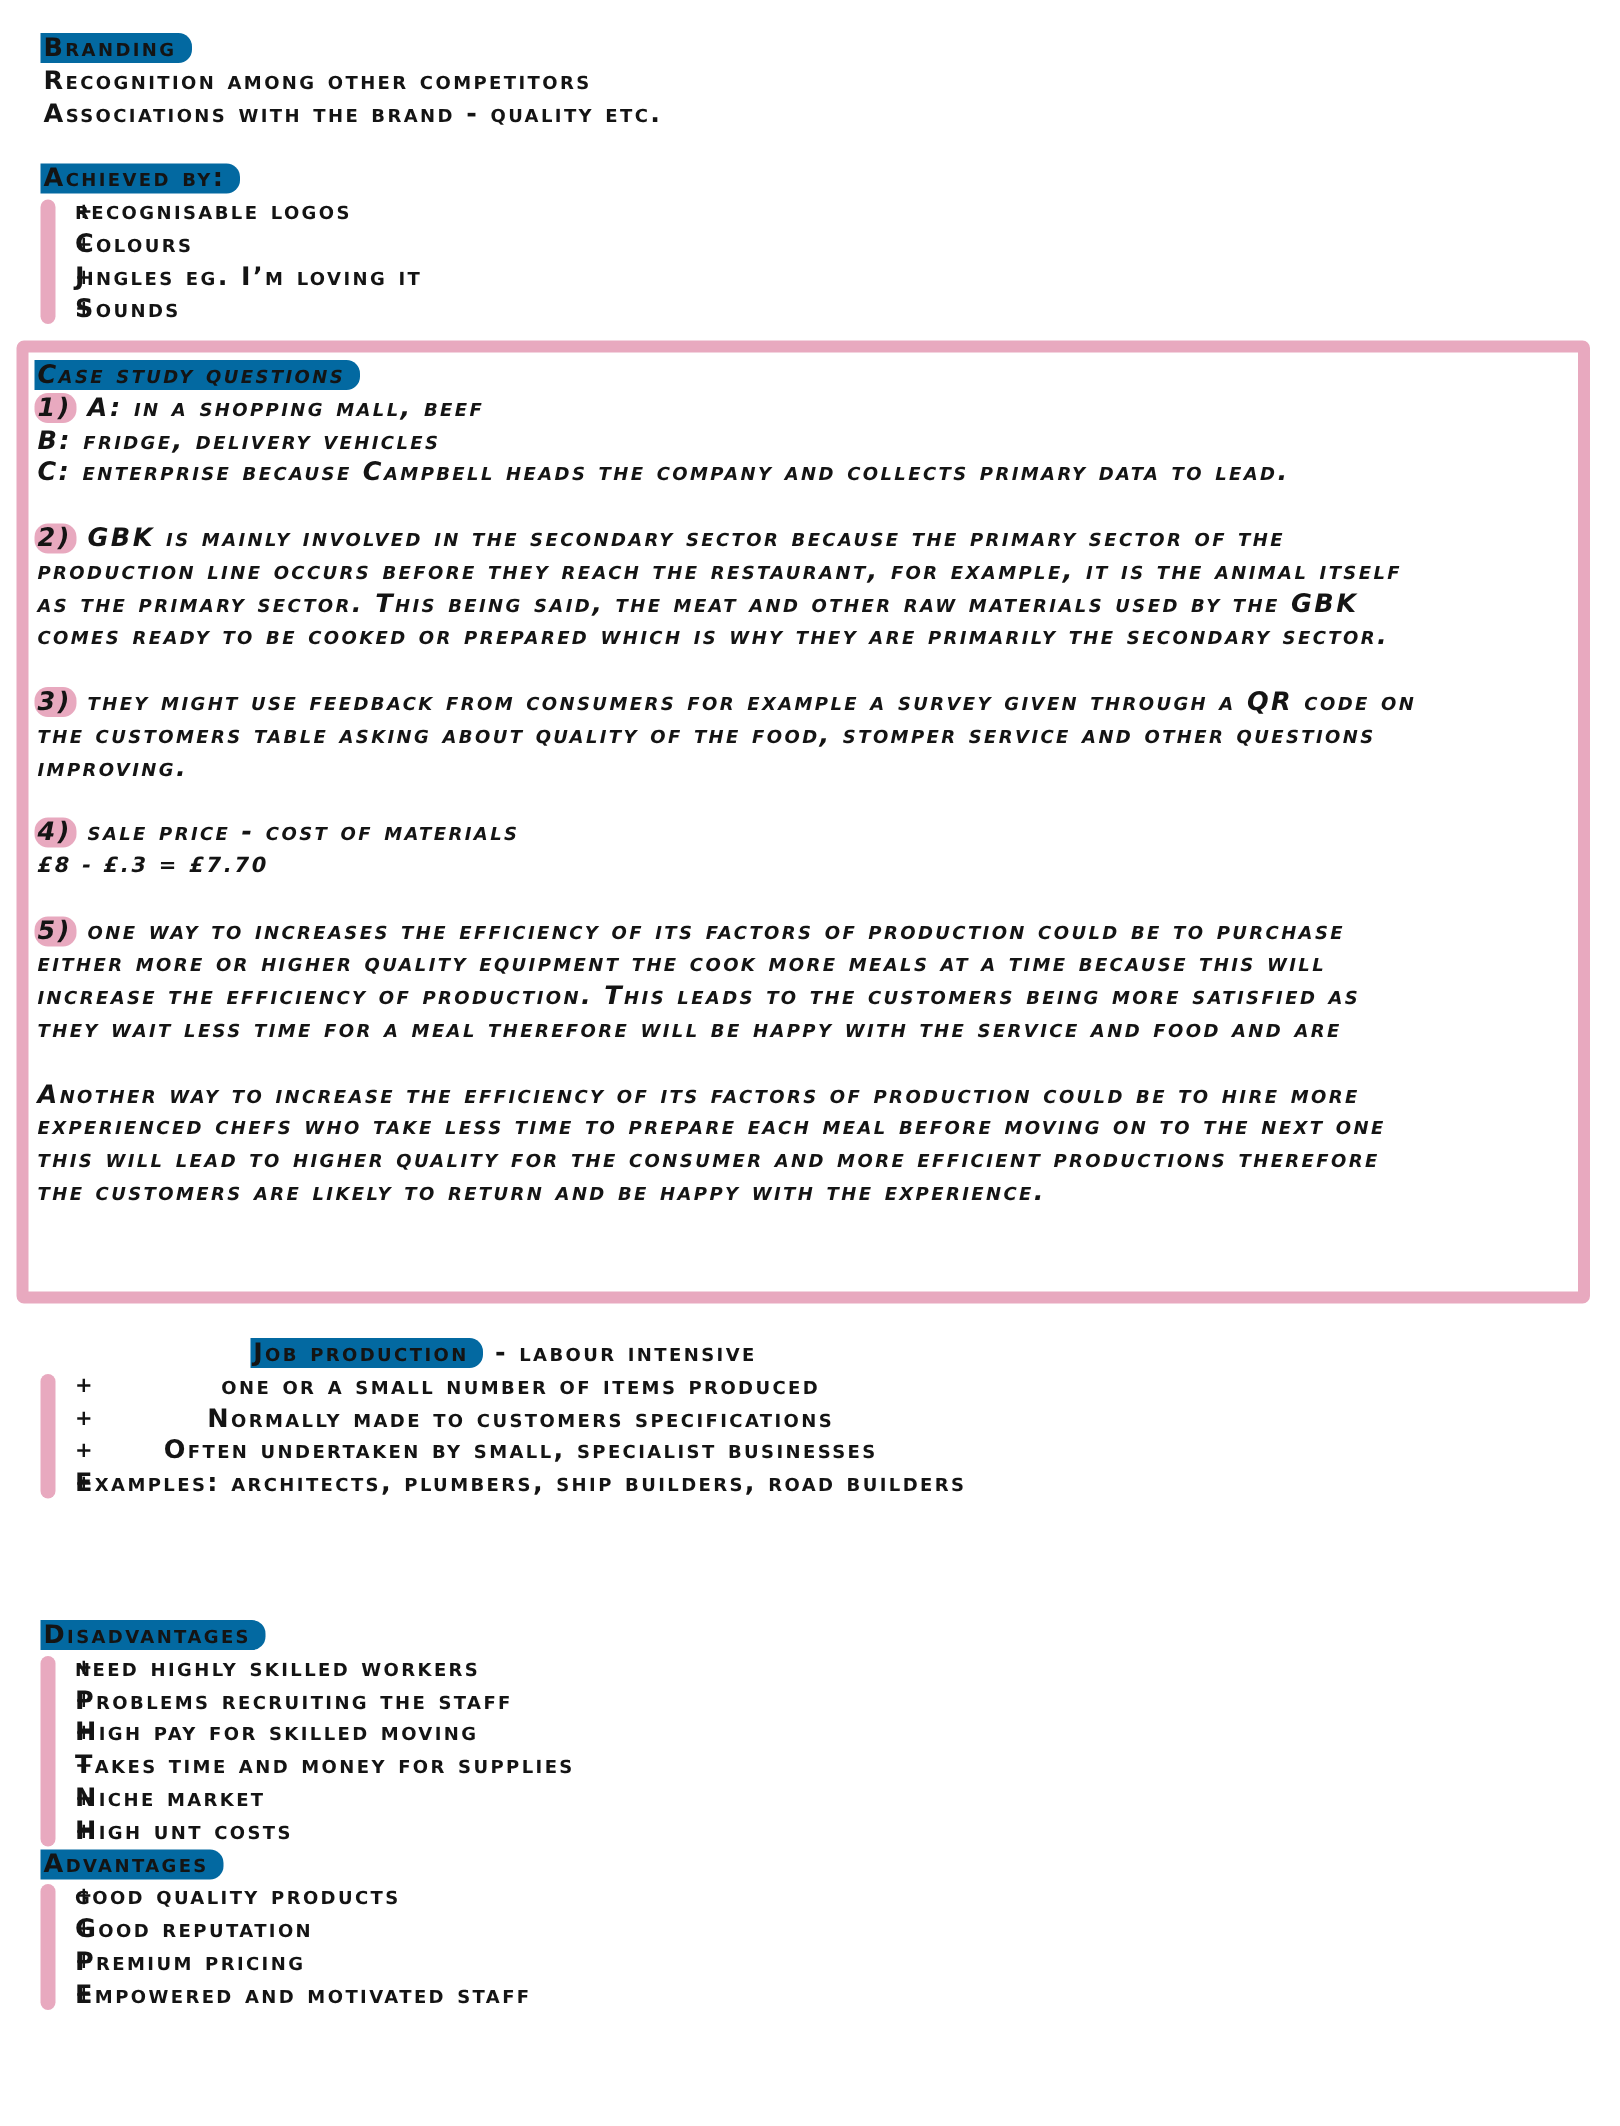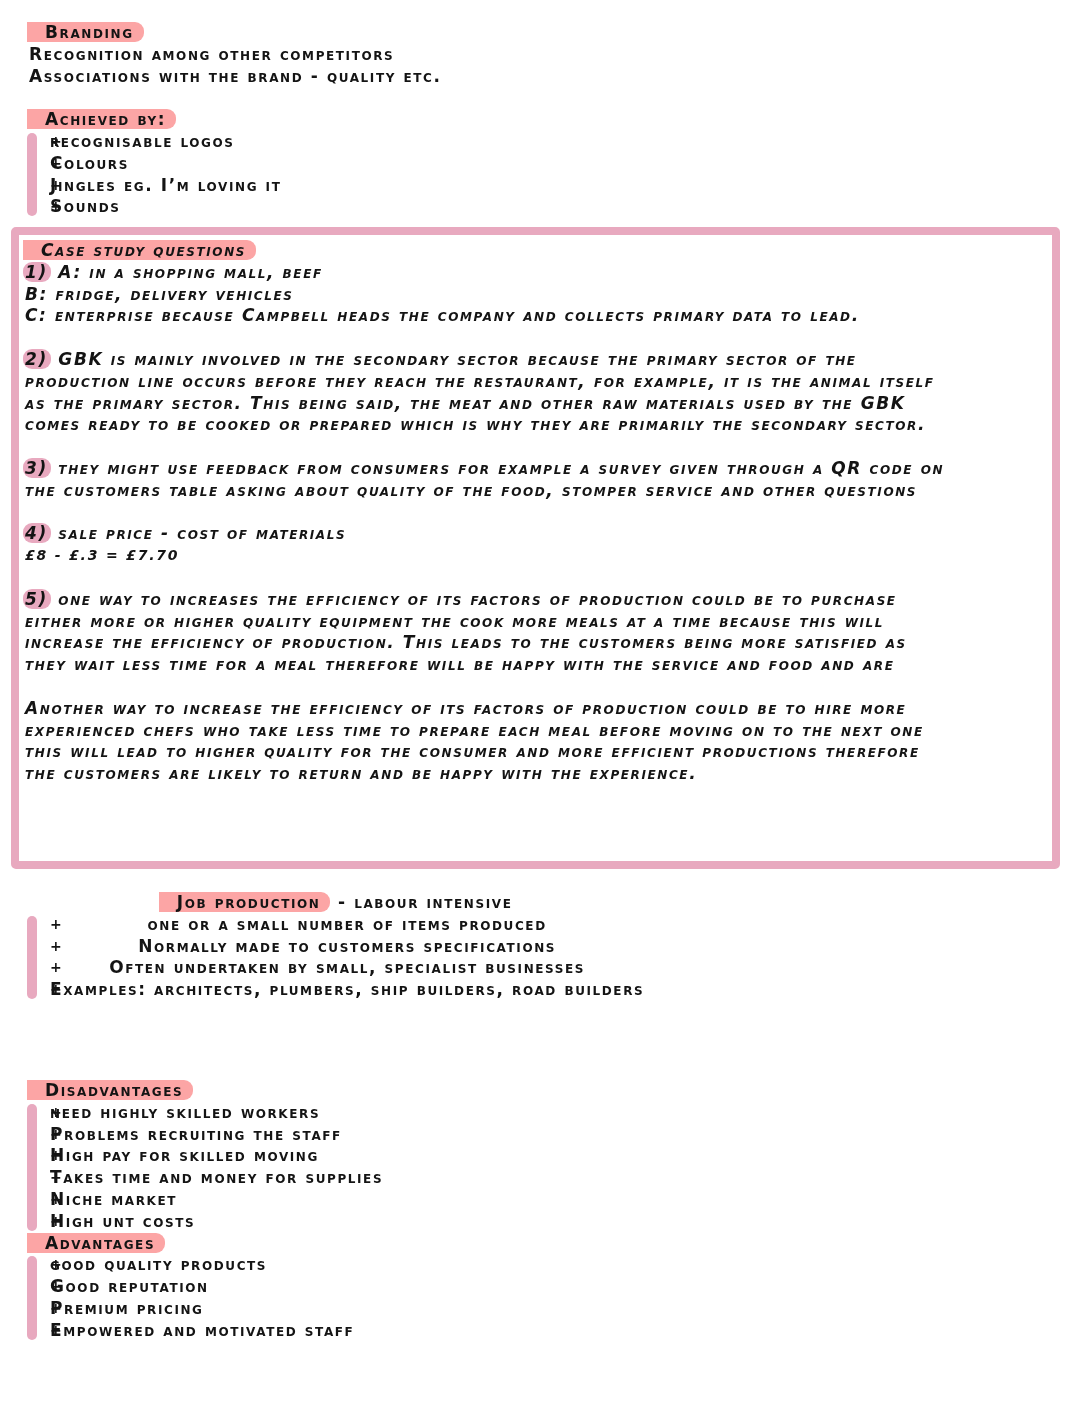--- a/index.html
+++ b/index.html
@@ -23,25 +23,25 @@
       font-weight: bold;
       letter-spacing: 1.6px;
       font-size: 17px;
       line-height: 21.8px;
       white-space: nowrap;
     }
     .sc.keep { text-transform: none; }
     .line { display: block; height: 21.8px; }
     .gap { height: 21.8px; }
     .hl {
-      background: #fca5a5;
+      background: #0369a1;
       border-radius: 0 9px 9px 0;
       padding-right: 10px;
       margin-left: -2px;
-      padding-left: 18px;
+      padding-left: 2px;
     }
     .hl-round {
       background: #e8a9bf;
       border-radius: 9px;
       padding: 0 3px 0 2px;
       margin-left: -2px;
     }
     .bullets {
       position: relative;
       padding-left: 21px;
@@ -119,20 +119,21 @@
   <div class="gap"></div>
 
   <div class="line sc keep"><span class="hl-round">2)</span> <span>GBK is mainly involved in the secondary sector because the primary sector of the</span></div>
   <div class="line sc keep">production line occurs before they reach the restaurant, for example, it is the animal itself</div>
   <div class="line sc keep">as the primary sector. This being said, the meat and other raw materials used by the GBK</div>
   <div class="line sc keep">comes ready to be cooked or prepared which is why they are primarily the secondary sector.</div>
   <div class="gap"></div>
 
   <div class="line sc keep"><span class="hl-round">3)</span> <span>they might use feedback from consumers for example a survey given through a QR code on</span></div>
   <div class="line sc keep">the customers table asking about quality of the food, stomper service and other questions</div>
+  <div class="line sc keep">improving.</div>
   <div class="gap"></div>
 
   <div class="line sc keep"><span class="hl-round">4)</span> <span>sale price - cost of materials</span></div>
   <div class="line sc keep pricing">£8 - £.3 = £7.70</div>
   <div class="gap"></div>
 
   <div class="line sc keep"><span class="hl-round">5)</span> <span>one way to increases the efficiency of its factors of production could be to purchase</span></div>
   <div class="line sc keep">either more or higher quality equipment the cook more meals at a time because this will</div>
   <div class="line sc keep">increase the efficiency of production. This leads to the customers being more satisfied as</div>
   <div class="line sc keep">they wait less time for a meal therefore will be happy with the service and food and are</div>

